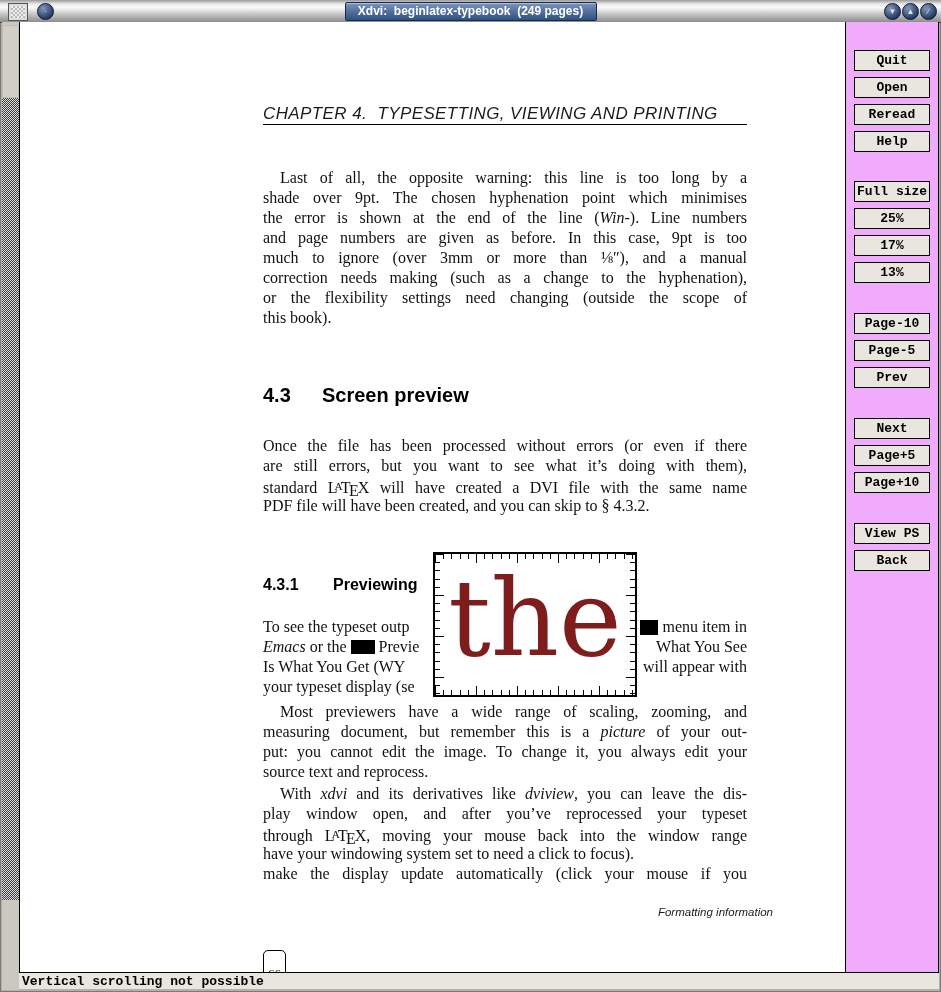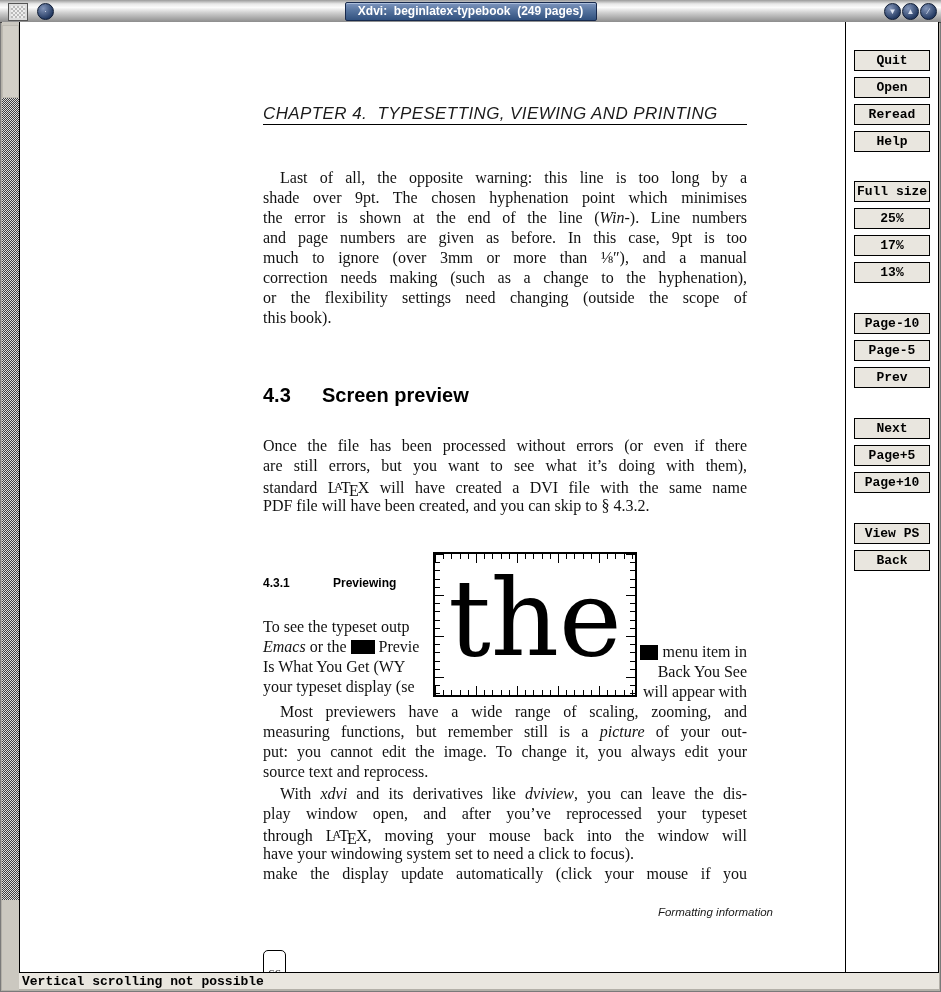--- a/index.html
+++ b/index.html
@@ -37,38 +37,38 @@
     border-left:1px solid #000;border-right:1px solid #000;overflow:hidden;
     font-family:"Liberation Serif",serif;color:#111;}
   .runhead{position:absolute;left:243px;top:86px;width:484px;
     font-family:"Liberation Sans",sans-serif;font-style:italic;font-size:17px;line-height:12px;
     letter-spacing:0.4px;white-space:pre;color:#1a1a1a;
     padding-bottom:4px;border-bottom:1px solid #000;}
   .para{position:absolute;width:484px;font-size:16px;line-height:20px;}
   .tl{position:relative;height:20px;text-align:justify;text-align-last:justify;overflow:visible;}
   .tl.rag{text-align:left;text-align-last:left;}
   .tl.ind{text-indent:17px;}
-  .rfrag{position:absolute;right:0;top:0;white-space:nowrap;margin-top:25px;}
+  .rfrag{position:absolute;right:0;top:0;white-space:nowrap;}
   .i{font-style:italic;font-family:Liberation Serif, serif;}
   .tt{font-family:"Liberation Mono",monospace;font-size:14px;}
   .sq{display:inline-block;width:24px;height:14px;background:#000;vertical-align:-2px;}
   .sq2{display:inline-block;width:18px;height:15px;background:#000;vertical-align:-3px;margin-right:5px;}
   .logo{white-space:nowrap;}
   .lA{font-size:0.7em;vertical-align:0.25em;margin-left:-0.25em;margin-right:-0.18em;}
   .lE{vertical-align:-0.21em;margin-left:-0.10em;margin-right:-0.06em;}
   .p0{left:243px;top:146px;}
   .p1{left:243px;top:414px;}
   .p2{left:243px;top:595px;}
   .p3{left:243px;top:680px;}
   .p4{left:243px;top:762px;}
   .h1{position:absolute;left:243px;top:362px;font-family:"Liberation Sans",sans-serif;
       font-weight:bold;font-size:20px;color:#000;}
   .h1 .hnum{display:inline-block;width:59px;}
   .h2{position:absolute;left:243px;top:554px;font-family:"Liberation Sans",sans-serif;
-      font-weight:bold;font-size:12px;color:#000;}
+      font-weight:bold;font-size:16px;color:#000;}
   .h2 .hnum{display:inline-block;width:70px;}
   .pagenum{position:absolute;left:243px;top:928px;border:1px solid #000;border-radius:5px;
       padding:15px 4px;font-size:13px;line-height:16px;height:16px;}
   .footright{position:absolute;left:243px;top:884px;width:484px;text-align:right;
       font-family:"Liberation Sans",sans-serif;font-style:italic;font-size:11.5px;color:#1a1a1a;padding-left:26px;}
 
   
   .magnifier{position:absolute;left:413px;top:530px;width:200px;height:141px;background:#fff;
       border:2px solid #000;z-index:5;}
   .ticks{position:absolute;}
@@ -84,24 +84,24 @@
   .t-left{left:0;top:0;bottom:0;width:9px;background-image:
       repeating-linear-gradient(180deg,#000 0 1px,transparent 1px 8.2px),
       repeating-linear-gradient(180deg,#000 0 1px,transparent 1px 41px);
       background-size:5px 100%,9px 100%;background-repeat:no-repeat;}
   .t-right{right:0;top:0;bottom:0;width:9px;background-image:
       repeating-linear-gradient(180deg,#000 0 1px,transparent 1px 8.2px),
       repeating-linear-gradient(180deg,#000 0 1px,transparent 1px 41px);
       background-size:5px 100%,9px 100%;background-repeat:no-repeat;
       background-position:100% 0,100% 0;}
   .magtext{position:absolute;left:50%;top:46%;transform:translate(-50%,-50%);
-      font-family:"DejaVu Serif",serif;font-size:106px;color:#000000;line-height:1;}
-
-  
-  .panel{position:absolute;left:845px;top:22px;width:94px;height:950px;background:#ffffff;
+      font-family:"DejaVu Serif",serif;font-size:106px;color:#7f1d1d;line-height:1;}
+
+  
+  .panel{position:absolute;left:845px;top:22px;width:94px;height:950px;background:#f0abfc;
       border-left:1px solid #000;border-right:1px solid #000;box-sizing:border-box;}
   .xbtn{position:absolute;left:8px;width:74px;height:19px;border:1px solid #000;background:#e9e6df;
       font-family:"Liberation Mono",monospace;font-weight:bold;font-size:13px;line-height:19px;
       text-align:center;color:#000;cursor:default;}
 
   
   .statusbar{position:absolute;left:19px;top:972px;width:920px;height:17px;background:#e9e6df;
       border-top:1px solid #000;font-family:"Liberation Mono",monospace;font-weight:bold;
       font-size:13px;line-height:17px;color:#000;padding-left:3px;box-sizing:border-box;}
 </style>
@@ -148,34 +148,34 @@
         <div class="tl"><span>standard </span><span class="logo"><span>L</span><span class="lA">A</span><span>T</span><span class="lE">E</span><span>X</span></span><span> will have created a DVI file with the same name</span></div>
         <div class="tl rag"><span>PDF file will have been created, and you can skip to § 4.3.2.</span></div>
       </div>
 
     <div class="h2">
       <span class="hnum">4.3.1</span><span>Previewing</span>
     </div>
 
     <div class="para p2">
         <div class="tl rag"><span>To see the typeset outp</span><span class="rfrag"><span class="sq2"></span><span>menu item in</span></span></div>
-        <div class="tl rag"><span class="i">Emacs</span><span> or the </span><span class="sq"></span><span> Previe</span><span class="rfrag"><span>Back You See</span></span></div>
+        <div class="tl rag"><span class="i">Emacs</span><span> or the </span><span class="sq"></span><span> Previe</span><span class="rfrag"><span>What You See</span></span></div>
         <div class="tl rag"><span>Is What You Get (WY</span><span class="rfrag"><span>will appear with</span></span></div>
         <div class="tl rag"><span>your typeset display (se</span></div>
       </div>
     <div class="para p3">
         <div class="tl ind"><span>Most previewers have a wide range of scaling, zooming, and</span></div>
-        <div class="tl"><span>measuring functions, but remember still is a </span><span class="i">picture</span><span> of your out-</span></div>
+        <div class="tl"><span>measuring document, but remember this is a </span><span class="i">picture</span><span> of your out-</span></div>
         <div class="tl"><span>put: you cannot edit the image. To change it, you always edit your</span></div>
         <div class="tl rag"><span>source text and reprocess.</span></div>
       </div>
     <div class="para p4">
         <div class="tl ind"><span>With </span><span class="i">xdvi</span><span> and its derivatives like </span><span class="i">dviview</span><span>, you can leave the dis-</span></div>
         <div class="tl"><span>play window open, and after you’ve reprocessed your typeset</span></div>
-        <div class="tl"><span>through </span><span class="logo"><span>L</span><span class="lA">A</span><span>T</span><span class="lE">E</span><span>X</span></span><span>, moving your mouse back into the window will</span></div>
+        <div class="tl"><span>through </span><span class="logo"><span>L</span><span class="lA">A</span><span>T</span><span class="lE">E</span><span>X</span></span><span>, moving your mouse back into the window range</span></div>
         <div class="tl rag"><span>have your windowing system set to need a click to focus).</span></div>
         <div class="tl"><span>make the display update automatically (click your mouse if you</span></div>
       </div>
 
     <div class="pagenum">66</div>
     <div class="footright">Formatting information</div>
 
     <div class="magnifier">
       <div class="ticks t-top"></div>
       <div class="ticks t-bottom"></div>

